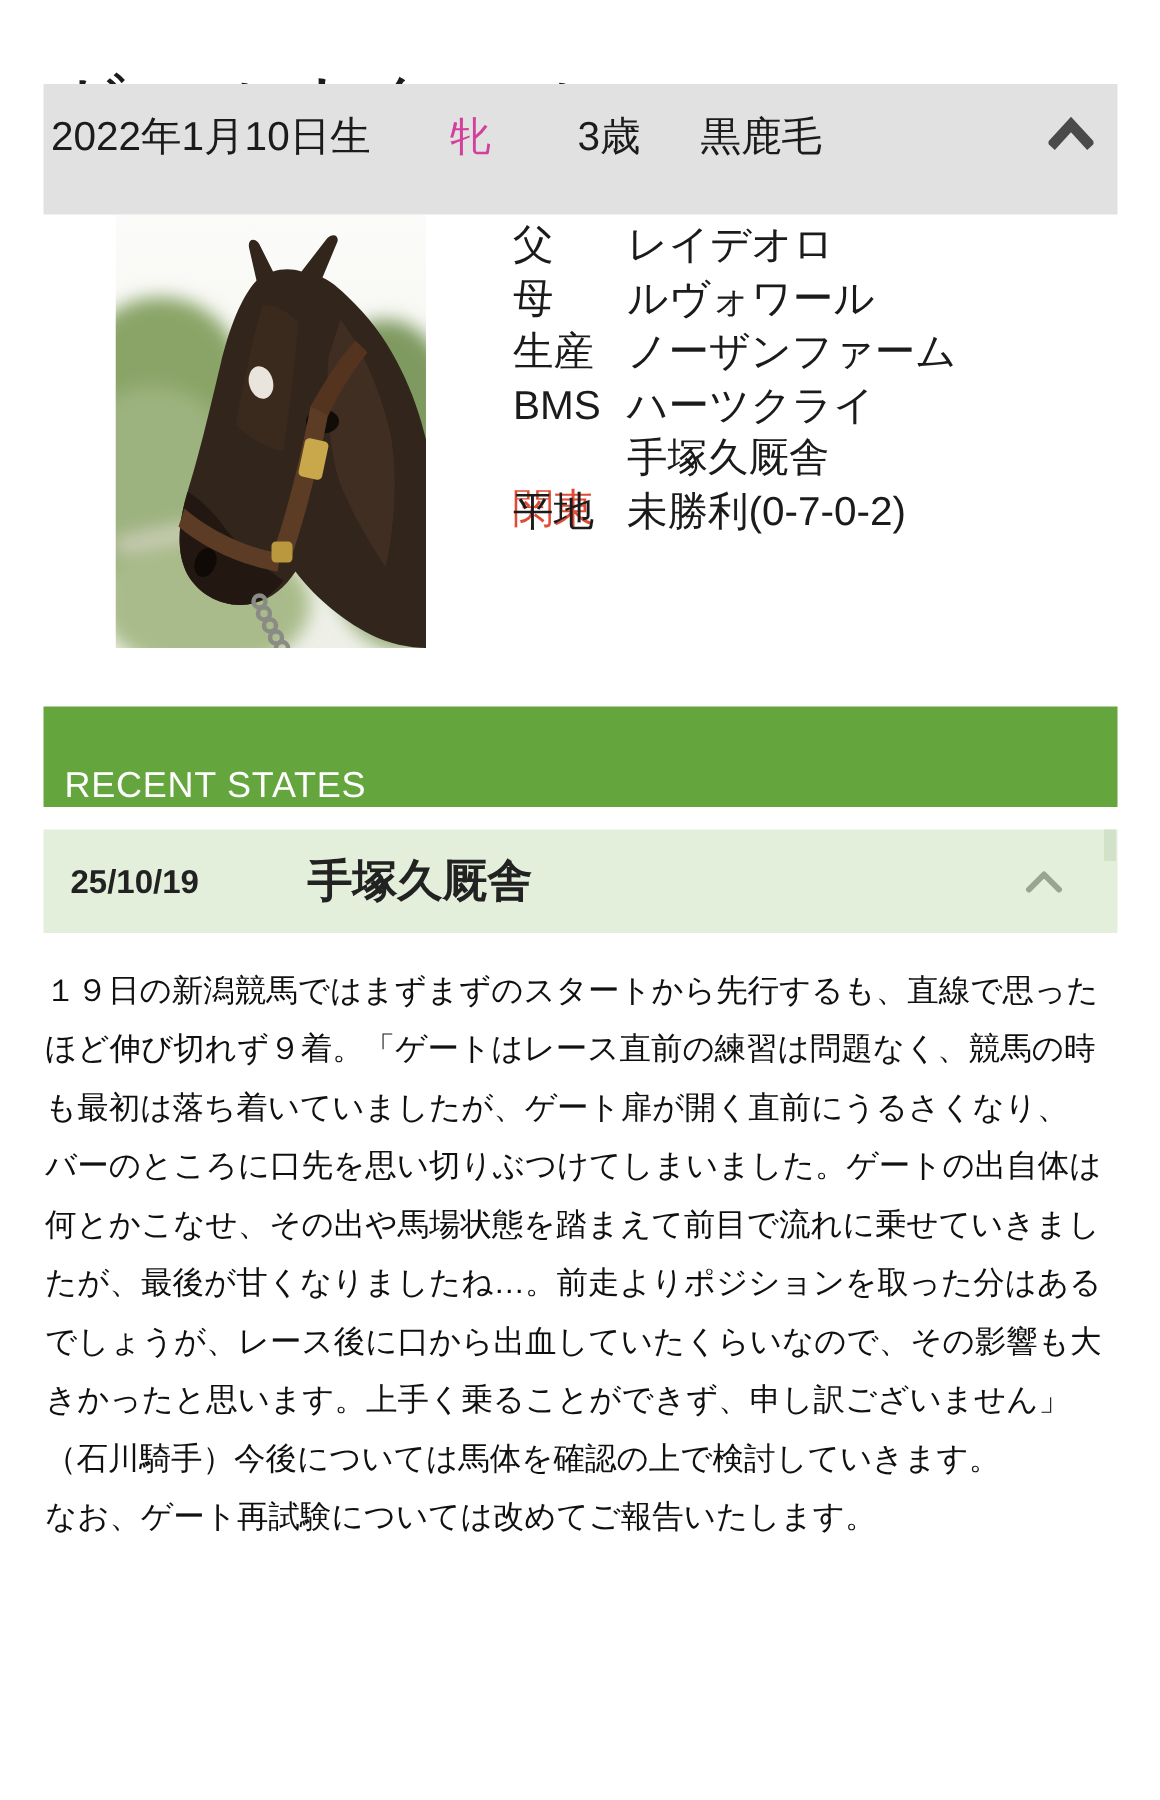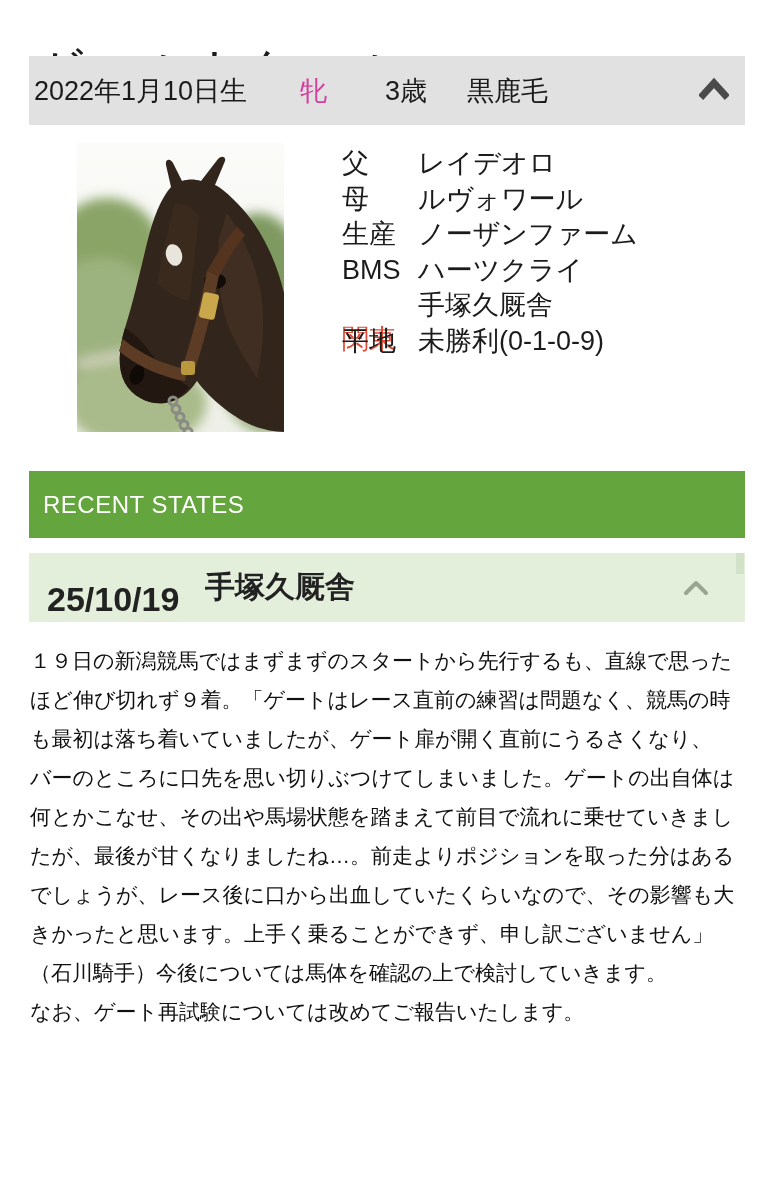--- a/index.html
+++ b/index.html
@@ -21,21 +21,21 @@
     left: 30px; top: 4px;
     font-size: 51px;
     font-weight: 500;
     color: #1b1b1b;
     letter-spacing: 1px;
   }
   
   .profile-bar {
     position: absolute;
     left: 29px; top: 56px;
-    width: 716px; height: 69px;
+    width: 716px; height: 87px;
     background: #e1e1e1;
   }
   .profile-bar .cell {
     position: absolute;
     top: 0; height: 69px;
     display: flex; align-items: center;
     font-size: 27px;
     color: #1b1b1b;
     white-space: nowrap;
   }
@@ -70,39 +70,39 @@
   }
   .pedigree .lbl { flex: 0 0 auto; min-width: 76px; color: #1b1b1b; }
   .pedigree .lbl.region { color: #e04b35; margin-top: 34px; }
   .pedigree .val { flex: 0 0 auto; color: #1b1b1b; }
   
   .recent-header {
     position: absolute;
     left: 29px; top: 471px;
     width: 716px; height: 67px;
     background: #64a63d;
-    display: flex; align-items: center;
+    display: flex; align-items: flex-end;
     padding-left: 14px; box-sizing: border-box;
   }
   .recent-header .txt {
     color: #ffffff;
     font-size: 24px;
     letter-spacing: 0.5px;
   }
   
   .entry-bar {
     position: absolute;
     left: 29px; top: 553px;
     width: 716px; height: 69px;
     background: #e3efda;
   }
   .entry-bar .date {
     position: absolute; left: 18px; top: 0;
     height: 69px; display: flex; align-items: center;
-    font-size: 34px; font-weight: 600; color: #222222; margin-top: 12px;
+    font-size: 22px; font-weight: 600; color: #222222;
   }
   .entry-bar .stable {
     position: absolute; left: 176px; top: 0;
     height: 69px; display: flex; align-items: center;
     font-size: 30px; font-weight: 600; color: #222222;
   }
   .entry-bar .chev {
     position: absolute; right: 36px; top: 26px;
     width: 26px; height: 17px;
   }
@@ -234,21 +234,21 @@
     <div class="row">
       <span class="lbl">BMS</span>
       <span class="val">ハーツクライ</span>
     </div>
     <div class="row">
       <span class="lbl region">関東</span>
       <span class="val">手塚久厩舎</span>
     </div>
     <div class="row">
       <span class="lbl">平地</span>
-      <span class="val">未勝利(0-1-0-9)</span>
+      <span class="val">未勝利(0-7-0-2)</span>
     </div>
   </div>
 
   <div class="recent-header">
     <span class="txt">RECENT STATES</span>
   </div>
 
   <div class="entry-bar">
     <span class="date">25/10/19</span>
     <span class="stable">手塚久厩舎</span>

